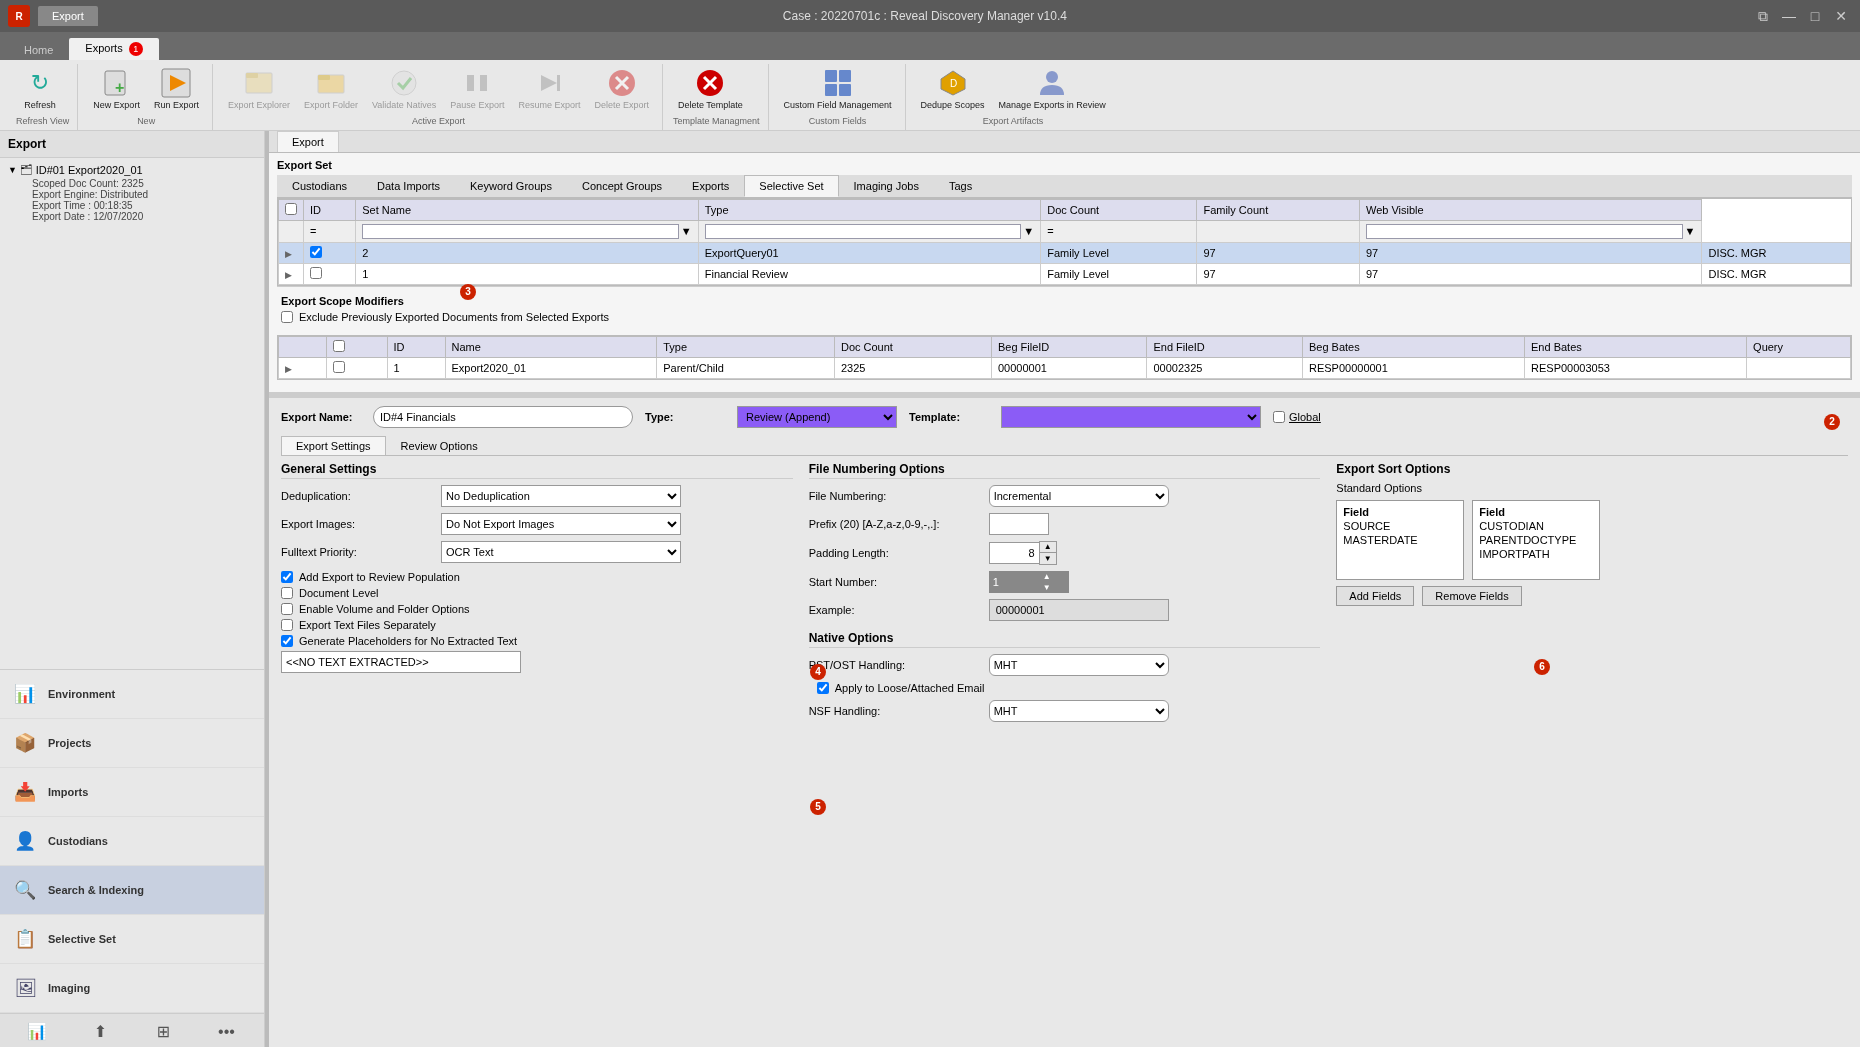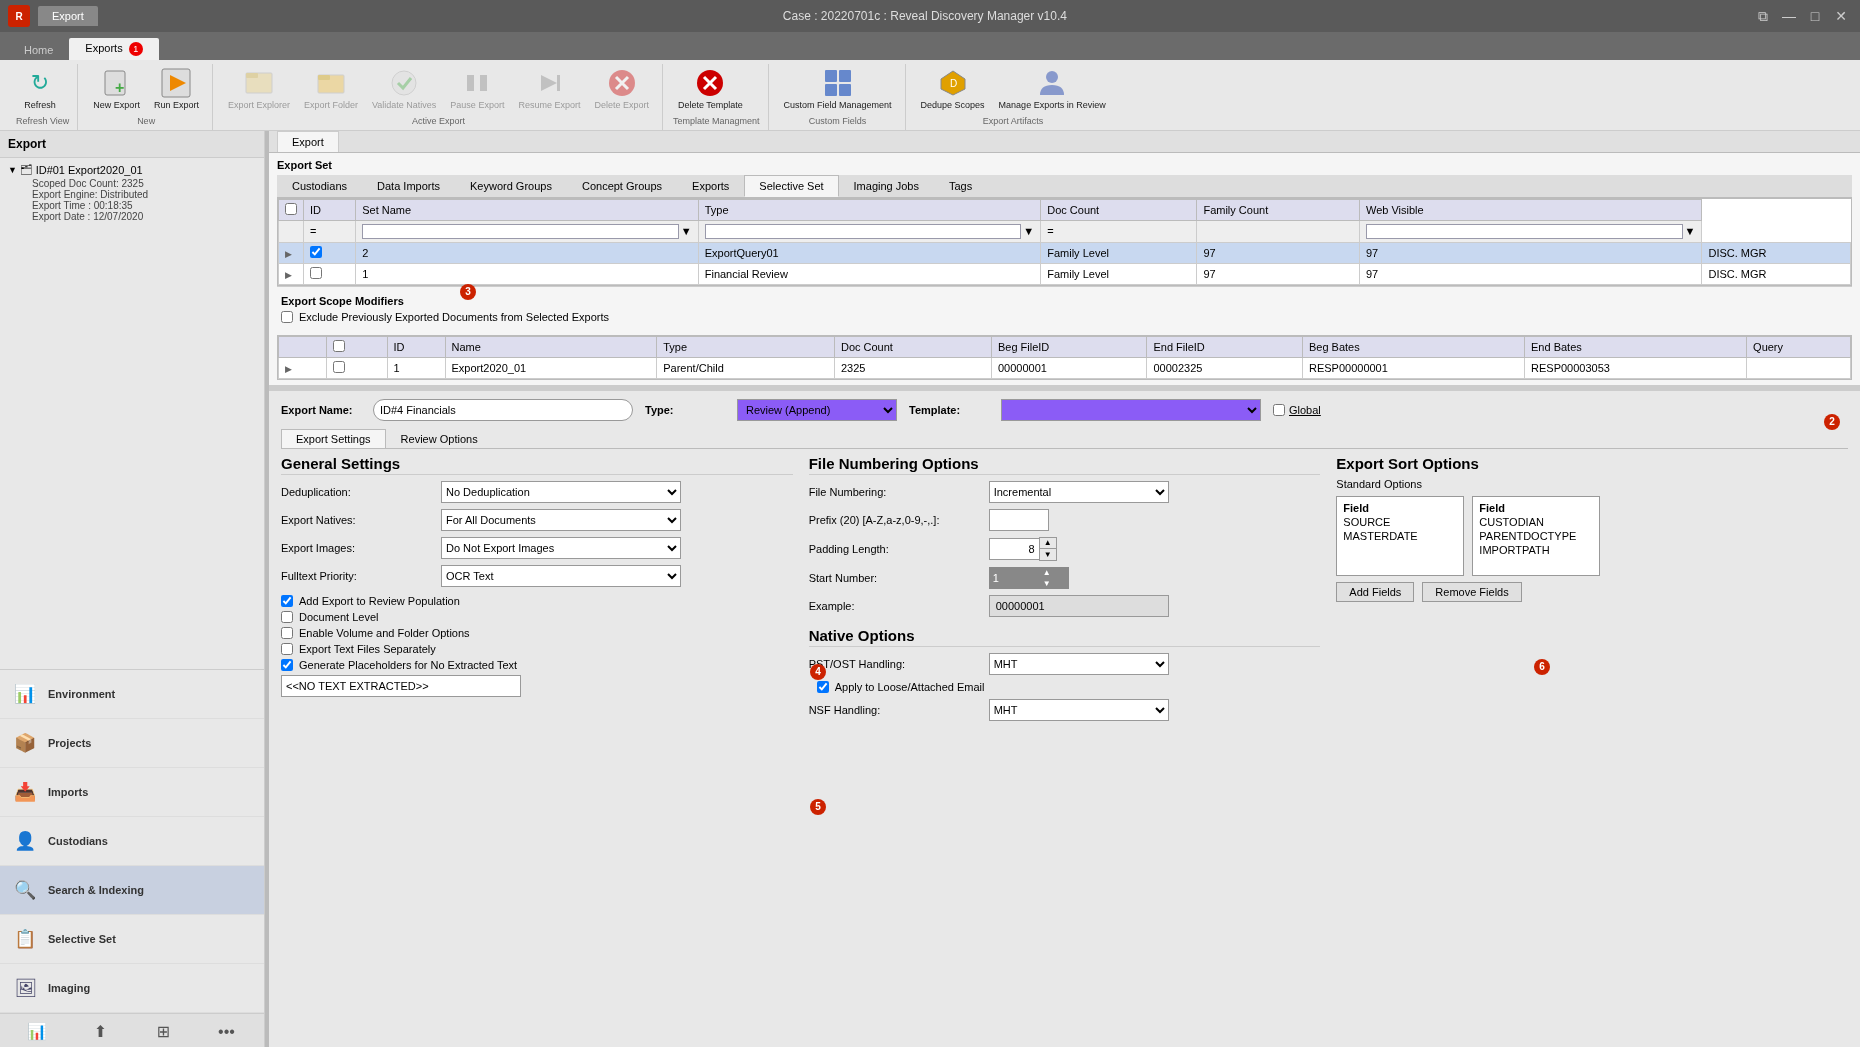--- a/index.html
+++ b/index.html
@@ -94,33 +94,33 @@
     .field-select-wide { min-width: 260px; }
 
     
     .settings-tabs { display: flex; gap: 0; border-bottom: 1px solid #bbb; background: transparent; margin-bottom: 6px; }
     .settings-tab { padding: 3px 14px; font-size: 11px; cursor: pointer; border: 1px solid transparent; border-bottom: none; }
     .settings-tab.active { background: #f5f5f5; border-color: #bbb; border-bottom-color: #f5f5f5; }
 
     
     .settings-cols { display: flex; gap: 16px; }
     .settings-col { flex: 1; }
-    .settings-col-title { font-size: 15px; font-weight: bold; margin-bottom: 6px; border-bottom: 1px solid #ccc; padding-bottom: 2px; }
+    .settings-col-title { font-size: 12px; font-weight: bold; margin-bottom: 6px; border-bottom: 1px solid #ccc; padding-bottom: 2px; }
 
     
     .setting-row { display: flex; align-items: center; gap: 0; margin-bottom: 6px; }
     .setting-label { font-size: 11px; min-width: 160px; }
     .setting-select { height: 22px; border: 1px solid #999; font-size: 11px; background: #fff; width: 240px; }
     .setting-input { height: 22px; border: 1px solid #999; padding: 2px 4px; font-size: 11px; background: #fff; width: 80px; }
     .setting-check { display: flex; align-items: center; gap: 6px; font-size: 11px; margin-bottom: 4px; }
     .setting-text { width: 240px; height: 22px; border: 1px solid #999; padding: 2px 4px; font-size: 11px; background: #fff; }
 
     
     .fn-label { font-size: 11px; min-width: 180px; }
-    .fn-input { width: 180px; }
+    .fn-input { width: 180px; border-radius: 6px; }
     .fn-number { width: 60px; }
 
     
     .spinner-wrap { display: flex; align-items: center; }
     .spinner-input { width: 50px; height: 22px; border: 1px solid #999; border-right: none; padding: 2px 4px; font-size: 11px; text-align: right; }
     .spinner-btns { display: flex; flex-direction: column; border: 1px solid #999; }
     .spinner-btn { width: 16px; height: 11px; display: flex; align-items: center; justify-content: center; cursor: pointer; background: #e8e8e8; font-size: 8px; border-bottom: 1px solid #999; }
     .spinner-btn:last-child { border-bottom: none; }
 
     
@@ -378,21 +378,21 @@
   </div>
 
   <div class="resize-bar"></div>
 
   <div class="main-content">
 
     <div class="content-tab-bar">
       <div class="content-tab active">Export</div>
     </div>
 
-    <div style="background:#f5f5f5; padding:6px 8px 5px; flex-shrink:0;">
+    <div style="background:#f5f5f5; padding:6px 8px 12px; flex-shrink:0;">
       <div class="section-label">Export Set</div>
 
       <div class="inner-tabs">
         <div class="inner-tab">Custodians</div>
         <div class="inner-tab">Data Imports</div>
         <div class="inner-tab">Keyword Groups</div>
         <div class="inner-tab">Concept Groups</div>
         <div class="inner-tab">Exports</div>
         <div class="inner-tab active">Selective Set</div>
         <div class="inner-tab">Imaging Jobs</div>
@@ -546,28 +546,20 @@
 
           <div class="setting-row">
             <label class="setting-label">Deduplication:</label>
             <select class="setting-select">
               <option>No Deduplication</option>
               <option>Global</option>
               <option>Custodian</option>
             </select>
           </div>
           <div class="setting-row">
-            <label class="setting-label">Export Natives:</label>
-            <select class="setting-select">
-              <option>For All Documents</option>
-              <option>None</option>
-              <option>Native Only</option>
-            </select>
-          </div>
-          <div class="setting-row">
             <label class="setting-label">Export Images:</label>
             <select class="setting-select">
               <option selected="">Do Not Export Images</option>
               <option>Export Images</option>
               <option>Image Only</option>
             </select>
           </div>
           <div class="setting-row">
             <label class="setting-label">Fulltext Priority:</label>
             <select class="setting-select">

